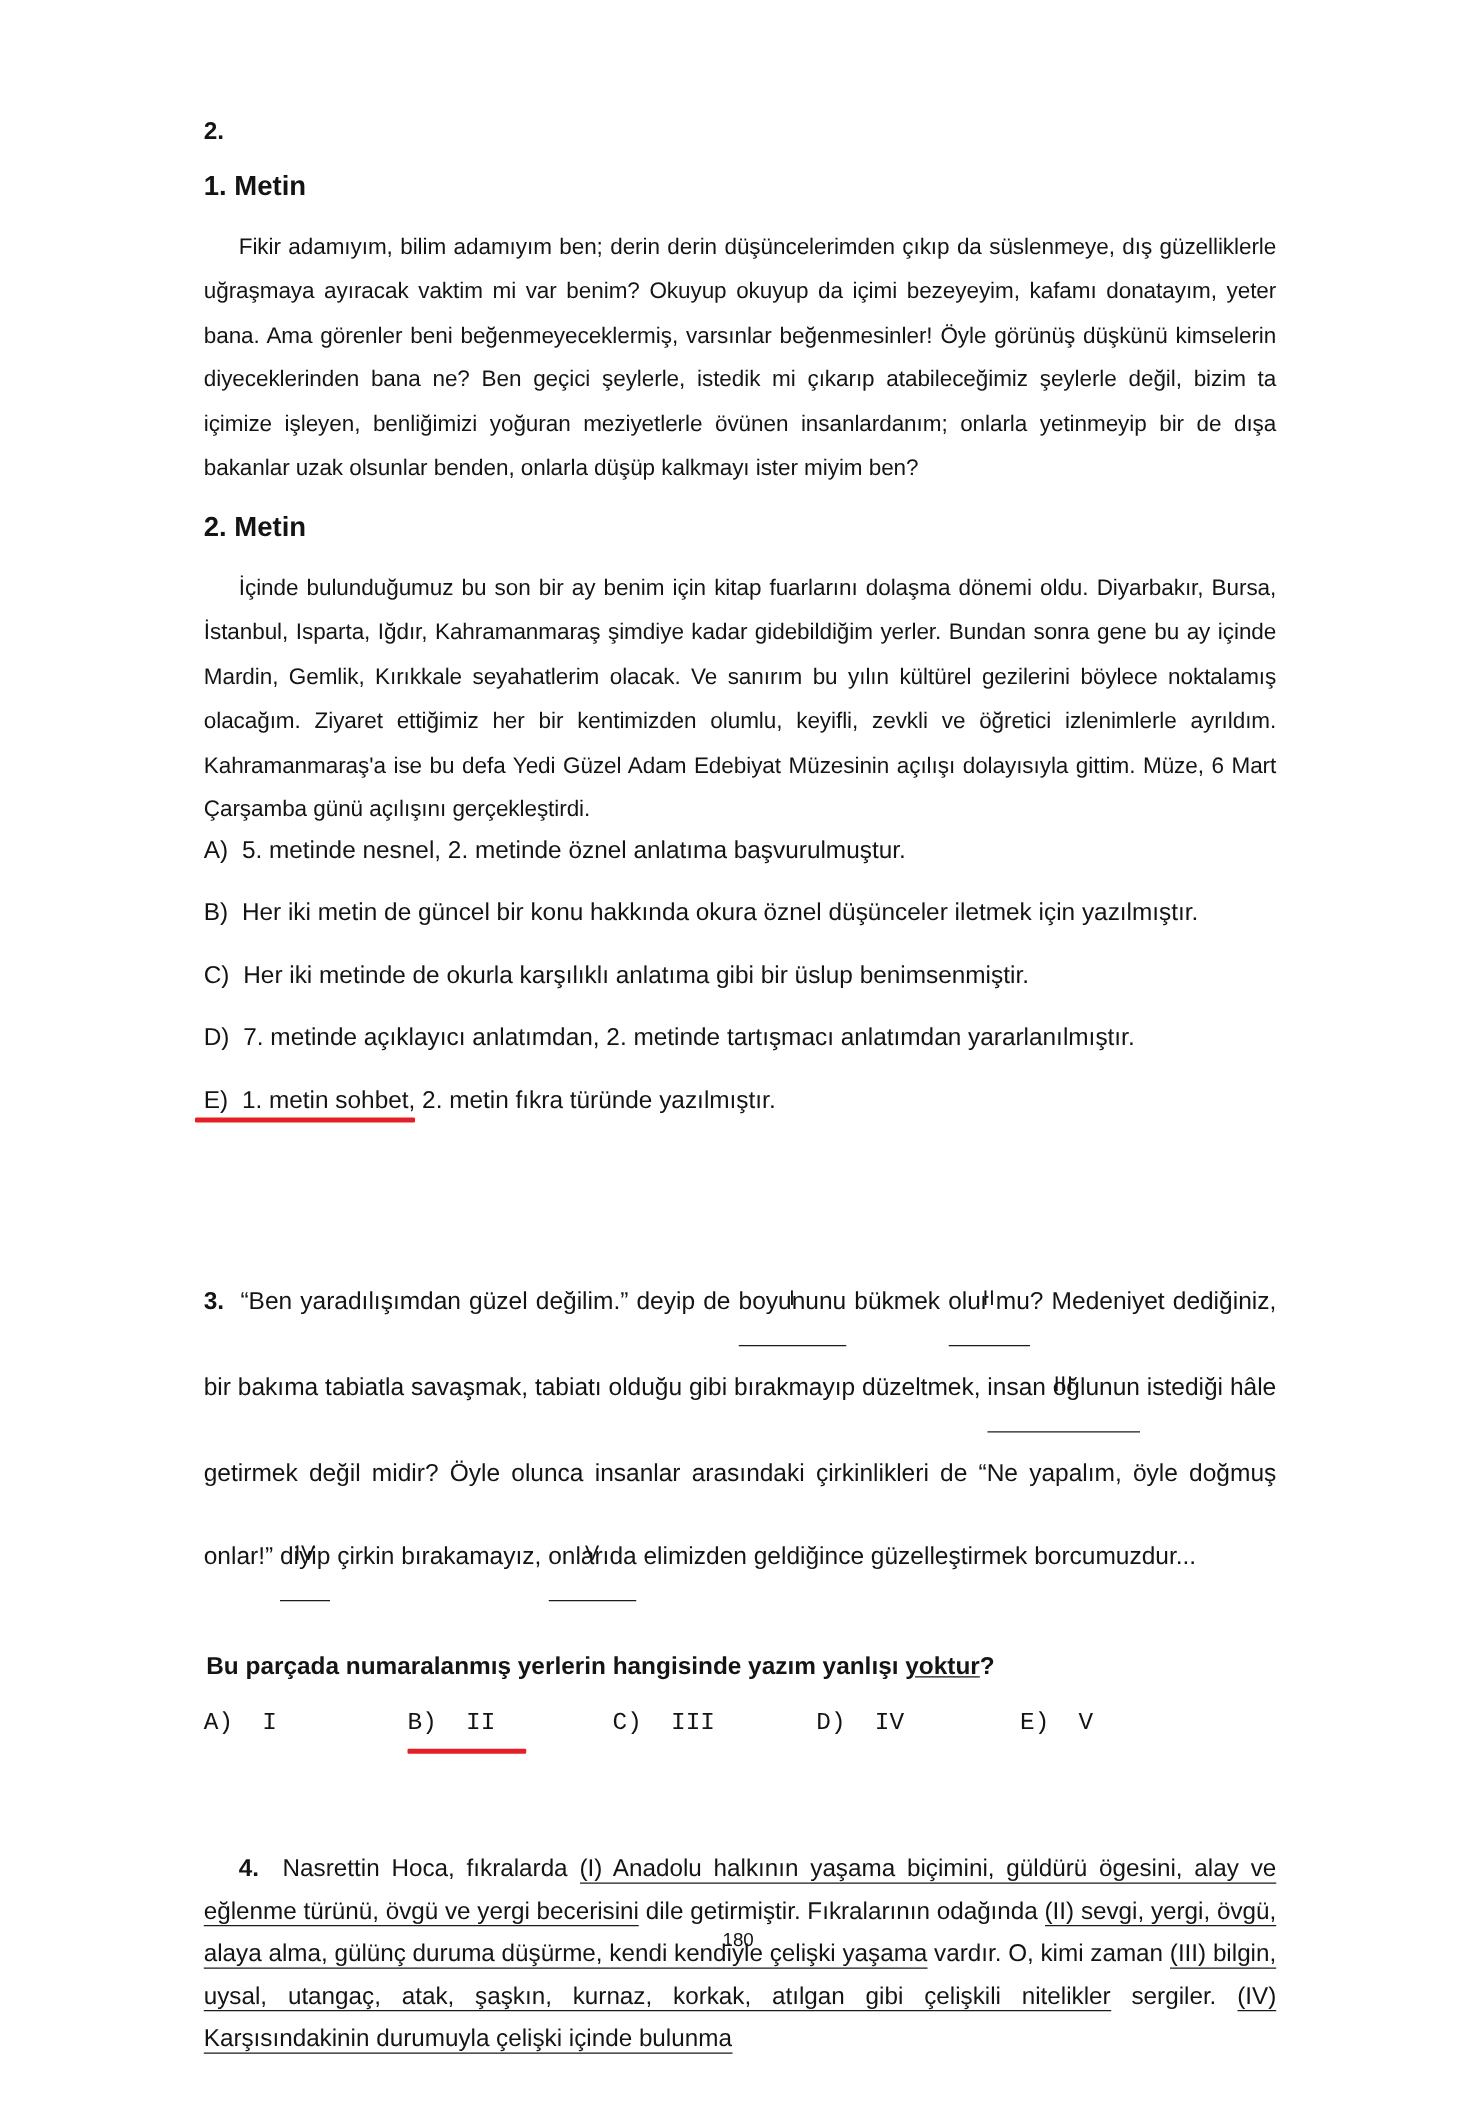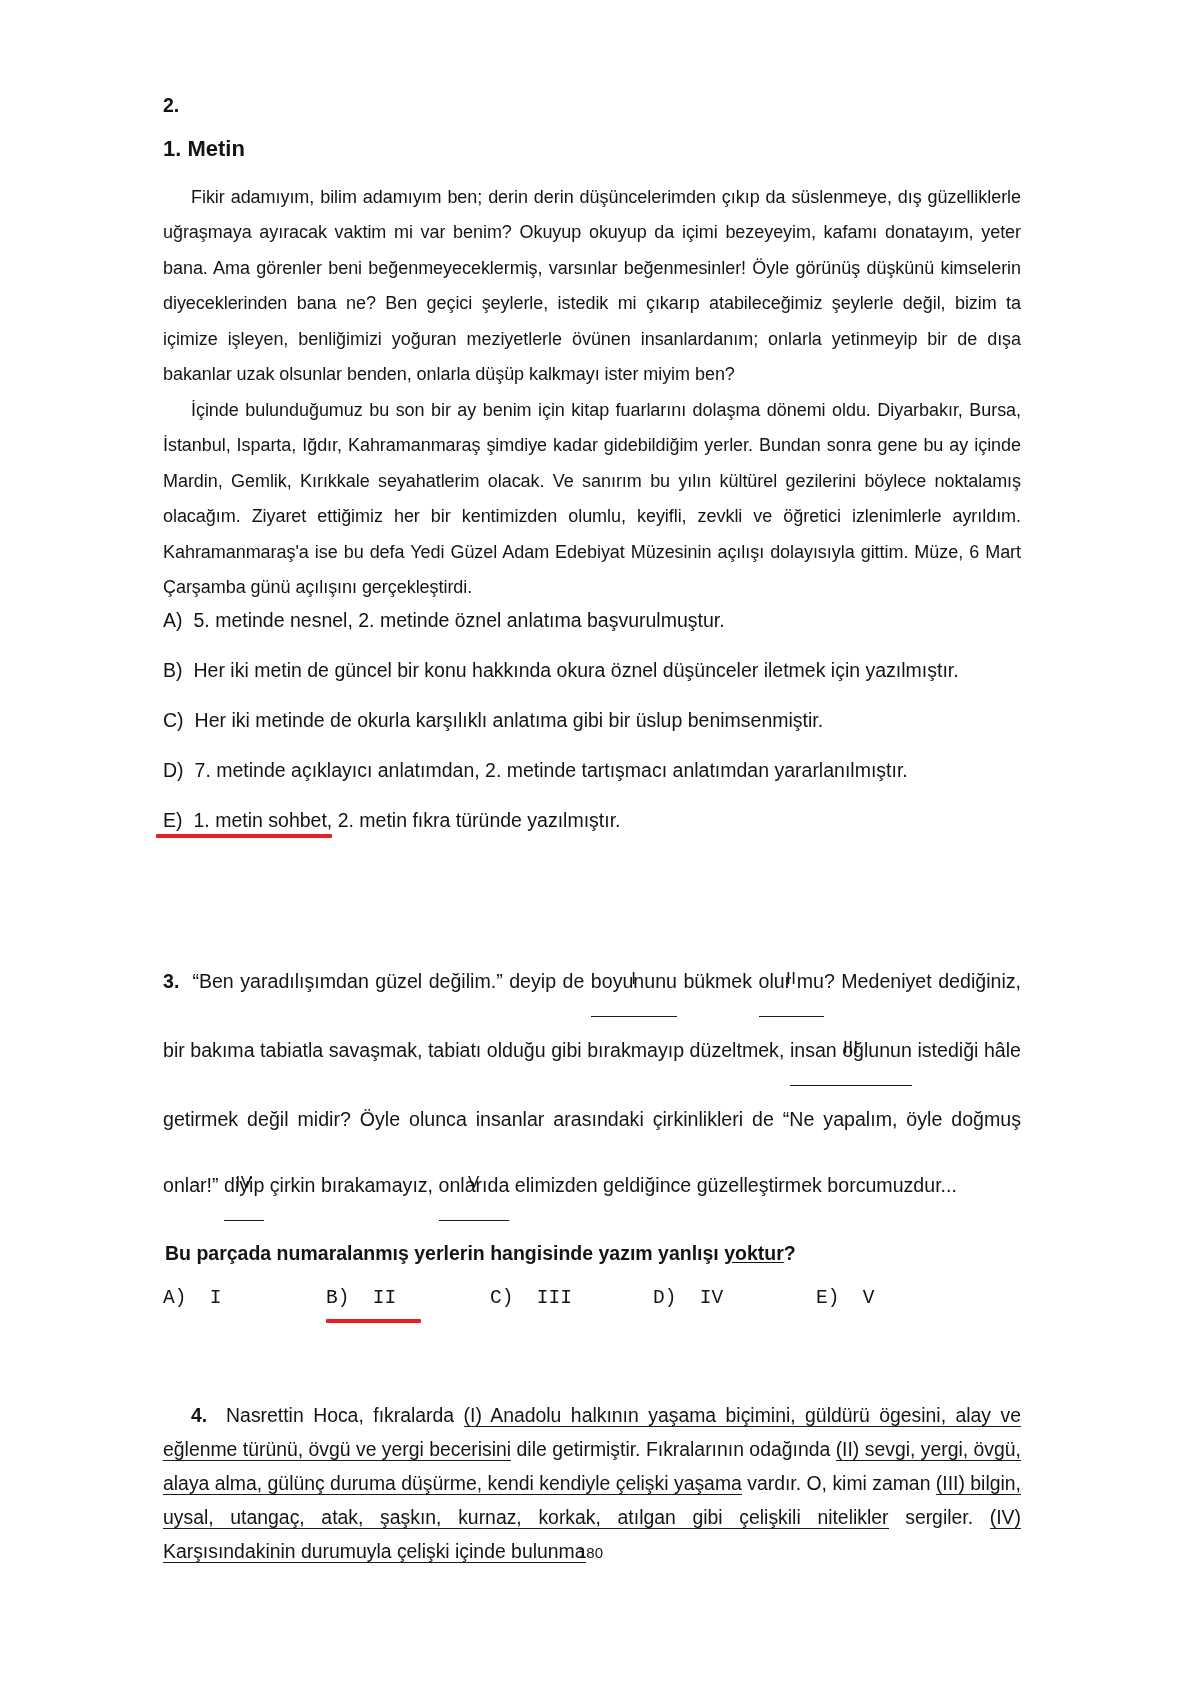--- a/index.html
+++ b/index.html
@@ -148,20 +148,21 @@
 </style>
 </head>
 <body>
 
 <div class="page">
 
   <div>
     <div class="qnum">2.</div>
     <div class="subhead">1. Metin</div>
     <p class="para">Fikir adamıyım, bilim adamıyım ben; derin derin düşüncelerimden çıkıp da süslenmeye, dış güzelliklerle uğraşmaya ayıracak vaktim mi var benim? Okuyup okuyup da içimi bezeyeyim, kafamı donatayım, yeter bana. Ama görenler beni beğenmeyeceklermiş, varsınlar beğenmesinler! Öyle görünüş düşkünü kimselerin diyeceklerinden bana ne? Ben geçici şeylerle, istedik mi çıkarıp atabileceğimiz şeylerle değil, bizim ta içimize işleyen, benliğimizi yoğuran meziyetlerle övünen insanlardanım; onlarla yetinmeyip bir de dışa bakanlar uzak olsunlar benden, onlarla düşüp kalkmayı ister miyim ben?</p>
+    <div class="subhead" style="margin-top:18px;">2. Metin</div>
     <p class="para">İçinde bulunduğumuz bu son bir ay benim için kitap fuarlarını dolaşma dönemi oldu. Diyarbakır, Bursa, İstanbul, Isparta, Iğdır, Kahramanmaraş şimdiye kadar gidebildiğim yerler. Bundan sonra gene bu ay içinde Mardin, Gemlik, Kırıkkale seyahatlerim olacak. Ve sanırım bu yılın kültürel gezilerini böylece noktalamış olacağım. Ziyaret ettiğimiz her bir kentimizden olumlu, keyifli, zevkli ve öğretici izlenimlerle ayrıldım. Kahramanmaraş'a ise bu defa Yedi Güzel Adam Edebiyat Müzesinin açılışı dolayısıyla gittim. Müze, 6 Mart Çarşamba günü açılışını gerçekleştirdi.</p>
     <ul class="options">
       <li class="opt">
         <span class="opt-letter">A)</span>
         <span class="opt-text">5. metinde nesnel, 2. metinde öznel anlatıma başvurulmuştur.</span>
       </li>
       <li class="opt">
         <span class="opt-letter">B)</span>
         <span class="opt-text">Her iki metin de güncel bir konu hakkında okura öznel düşünceler iletmek için yazılmıştır.</span>
       </li>
@@ -179,21 +180,21 @@
         <span class="redline redline-e"></span>
       </li>
     </ul>
   </div>
 
   <div class="spacer-2"></div>
 
   <div>
     <p class="q3p"><span class="bold">3.</span>&nbsp;&nbsp;<span>“Ben yaradılışımdan güzel değilim.” deyip de </span><span class="marked"><span>boyununu</span><span class="rn">I</span></span><span> bükmek </span><span class="marked"><span>olur mu</span><span class="rn">II</span></span><span>? Medeniyet dediğiniz, bir bakıma tabiatla savaşmak, tabiatı olduğu gibi bırakmayıp düzeltmek, </span><span class="marked"><span>insan oğlunun</span><span class="rn">III</span></span><span> istediği hâle getirmek değil midir? Öyle olunca insanlar arasındaki çirkinlikleri de “Ne yapalım, öyle doğmuş onlar!” </span><span class="marked"><span>diyip</span><span class="rn">IV</span></span><span> çirkin bırakamayız, </span><span class="marked"><span>onlarıda</span><span class="rn">V</span></span><span> elimizden geldiğince güzelleştirmek borcumuzdur...</span></p>
 
-    <div class="qprompt" style="margin-top:17px;"><span>Bu parçada numaralanmış yerlerin hangisinde yazım yanlışı </span><span class="u">yoktur</span><span>?</span></div>
+    <div class="qprompt" style="margin-top:37px;"><span>Bu parçada numaralanmış yerlerin hangisinde yazım yanlışı </span><span class="u">yoktur</span><span>?</span></div>
 
     <div class="optrow" style="margin-top:16px;">
       <div class="oc1">
         <span>A)</span>&nbsp;
         <span>I</span>
       </div>
       <div class="oc2">
         <span>B)</span>&nbsp;
         <span>II</span>
         <span class="redline redline-b"></span>

